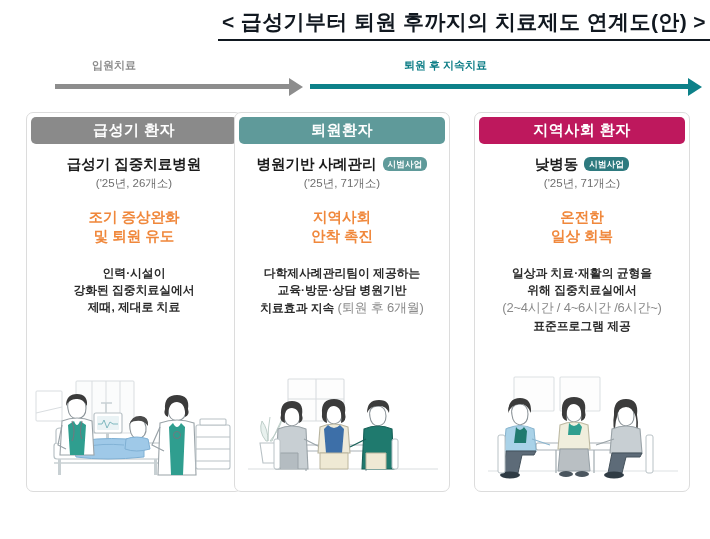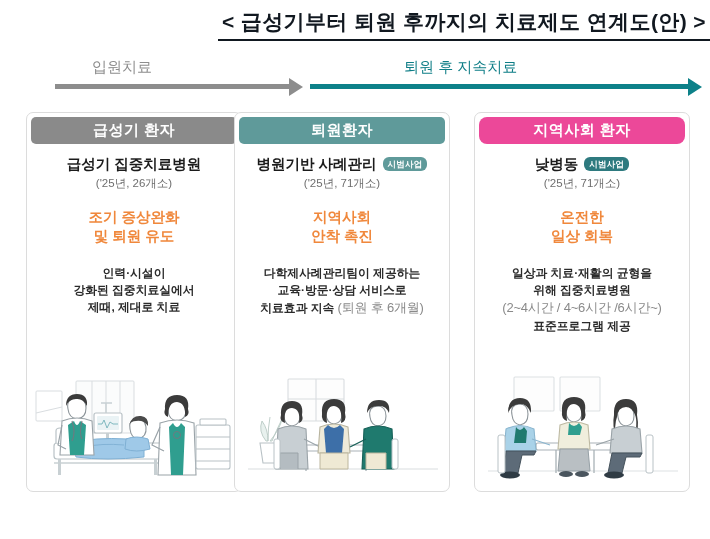--- a/index.html
+++ b/index.html
@@ -25,21 +25,21 @@
     letter-spacing:0.4px;
     border-bottom:2.5px solid #111820;
     padding:0 4px 3px 4px;
     white-space:nowrap;
   }
 
   
   .arrows{position:absolute;top:58px;left:0;width:710px;height:46px;}
   .arrow-label{
     position:absolute;
-    font-size:15px;font-weight:normal;
+    font-size:11px;font-weight:bold;
     white-space:nowrap;
   }
   .lbl-gray{color:#8d8d8d;left:92px;top:0px;}
   .lbl-teal{color:#0d7d86;left:404px;top:0px;}
 
   .arrow-line{position:absolute;height:5px;}
   .arrow-gray{background:#8d8d8d;left:55px;top:26px;width:236px;}
   .arrow-teal{background:#0d8189;left:310px;top:26px;width:380px;}
 
   .arrow-head{
@@ -68,21 +68,21 @@
     margin:4px 4px 0 4px;
     height:27px;
     border-radius:5px;
     display:flex;align-items:center;justify-content:center;
     color:#ffffff;
     font-size:15px;font-weight:bold;
     letter-spacing:0.5px;
   }
   .hdr-gray{background:#8a8a8a;}
   .hdr-teal{background:#5f9a9a;}
-  .hdr-dark{background:#ec4899;border-radius:8px;}
+  .hdr-dark{background:#be185d;}
 
   .card-body{
     padding:11px 8px 0 8px;
     text-align:center;
   }
 
   .line-main{
     font-size:14.5px;font-weight:bold;color:#1b1b1b;
     line-height:1.25;
     display:flex;align-items:center;justify-content:center;
@@ -239,21 +239,21 @@
           <span>병원기반 사례관리</span>
           <span class="badge badge-teal">시범사업</span>
         </div>
         <div class="line-sub">('25년, 71개소)</div>
         <div class="accent">
           <div>지역사회</div>
           <div>안착 촉진</div>
         </div>
         <div class="desc">
           <div>다학제사례관리팀이 제공하는</div>
-          <div>교육·방문·상담 서비스로</div>
+          <div>교육·방문·상담 병원기반</div>
           <div>
             <span>치료효과 지속</span>
             <span class="paren">(퇴원 후 6개월)</span>
           </div>
         </div>
       </div>
       <div class="illus">
         <svg viewBox="0 0 206 112" xmlns="http://www.w3.org/2000/svg">
           <g stroke="#d9dde0" stroke-width="1.1" fill="none">
             <rect x="48" y="6" width="56" height="42" rx="1" fill="#fdfdfd"></rect>
@@ -310,21 +310,21 @@
           <span>낮병동</span>
           <span class="badge badge-dark">시범사업</span>
         </div>
         <div class="line-sub">('25년, 71개소)</div>
         <div class="accent">
           <div>온전한</div>
           <div>일상 회복</div>
         </div>
         <div class="desc">
           <div>일상과 치료·재활의 균형을</div>
-          <div>위해 집중치료병원</div>
+          <div>위해 집중치료실에서</div>
           <div class="paren">(2~4시간 / 4~6시간 /6시간~)</div>
           <div>표준프로그램 제공</div>
         </div>
       </div>
       <div class="illus">
         <svg viewBox="0 0 206 112" xmlns="http://www.w3.org/2000/svg">
           <g stroke="#dde1e3" stroke-width="1.1" fill="none">
             <rect x="34" y="4" width="40" height="34" rx="1" fill="#fdfdfd"></rect>
             <rect x="80" y="4" width="40" height="34" rx="1" fill="#fdfdfd"></rect>
             <path d="M8 98 L198 98"></path>

